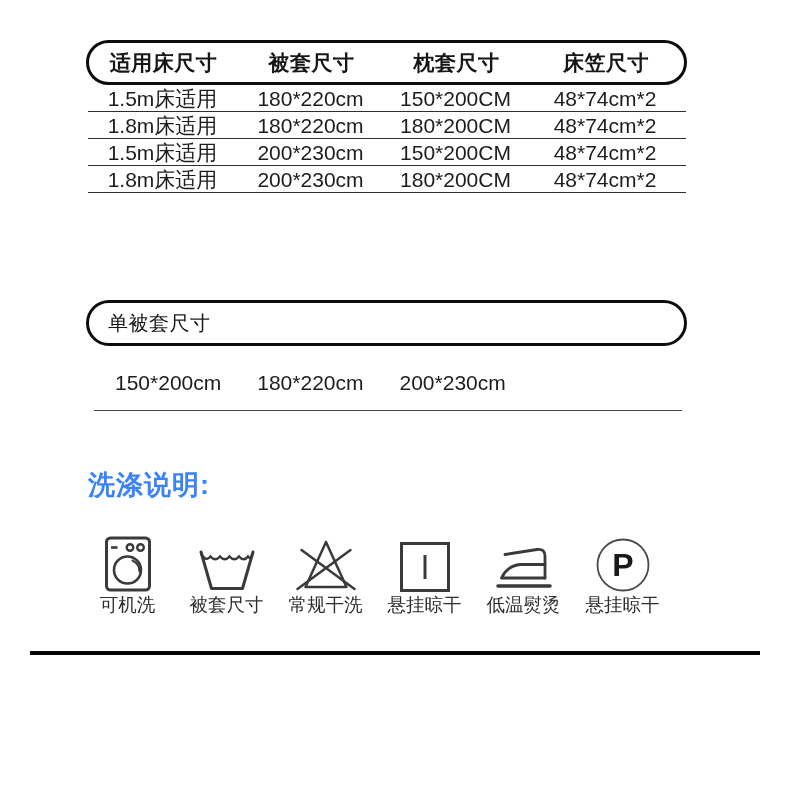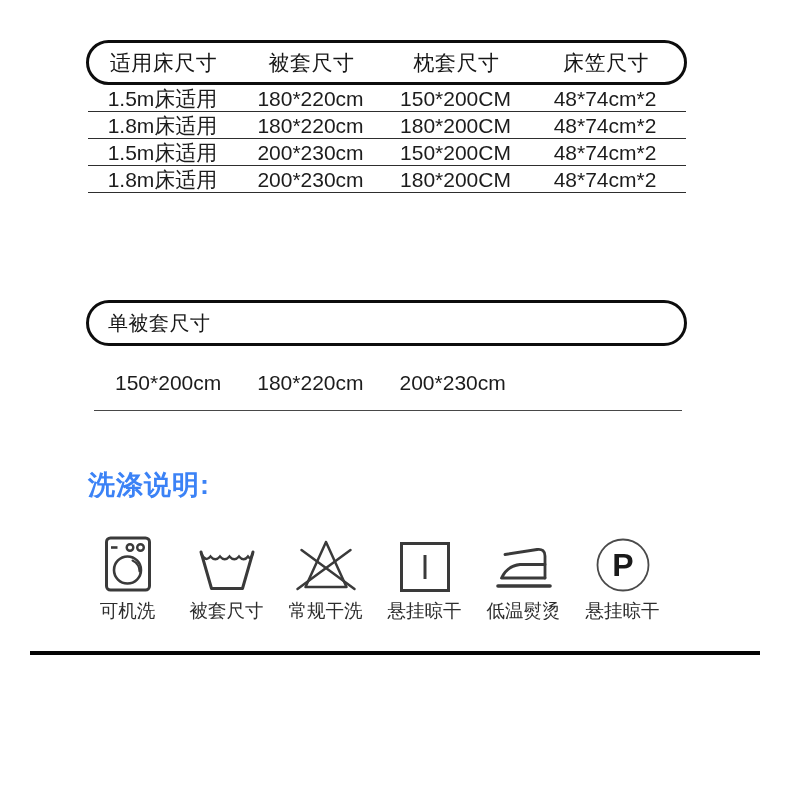--- a/index.html
+++ b/index.html
@@ -13,21 +13,21 @@
   
   .pill {
     position:absolute; border:3px solid #0d0d0d; border-radius:26px;
     background:#fff; display:flex; align-items:center;
   }
   .pill-header {
     left:86px; top:40px; width:601px; height:45px;
     display:grid; grid-template-columns:149px 147px 143px 156px; align-items:center;
   }
   .pill-header .hcell {
-    text-align:center; font-size:21px; font-weight:400; color:#161616;
+    text-align:center; font-size:21px; font-weight:700; color:#161616;
     letter-spacing:0.5px; white-space:nowrap;
   }
   .table-rows { position:absolute; left:88px; top:85px; width:598px; }
   .trow {
     height:27px; display:grid; grid-template-columns:149px 147px 143px 156px;
     align-items:center; border-bottom:1.6px solid #2e2e2e;
   }
   .trow .cell {
     text-align:center; font-size:21px; color:#1c1c1c; white-space:nowrap;
   }
@@ -49,21 +49,21 @@
   
   .wash-title {
     position:absolute; left:88px; top:467px;
     font-size:27px; font-weight:700; color:#3b82f6; letter-spacing:1px;
   }
   .wash-row {
     position:absolute; left:78px; top:533px; display:flex;
   }
   .wash-item { width:99px; display:flex; flex-direction:column; align-items:center; }
   .wash-icon { height:59px; display:flex; align-items:flex-end; justify-content:center; }
-  .wash-label { margin-top:6px; font-size:18.5px; color:#2d2d2d; white-space:nowrap; }
+  .wash-label { margin-top:0; font-size:18.5px; color:#2d2d2d; white-space:nowrap; }
 
   .bottom-rule {
     position:absolute; left:30px; top:651px; width:730px; height:4px; background:#050505;
   }
 </style>
 </head>
 <body>
 
 <div class="page">
 

